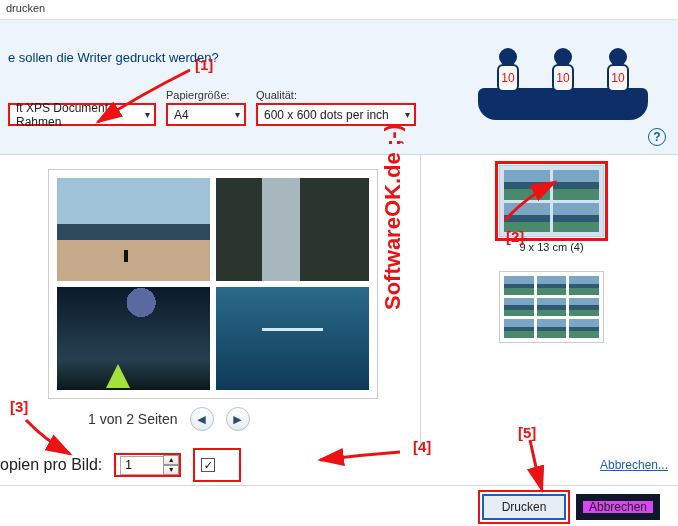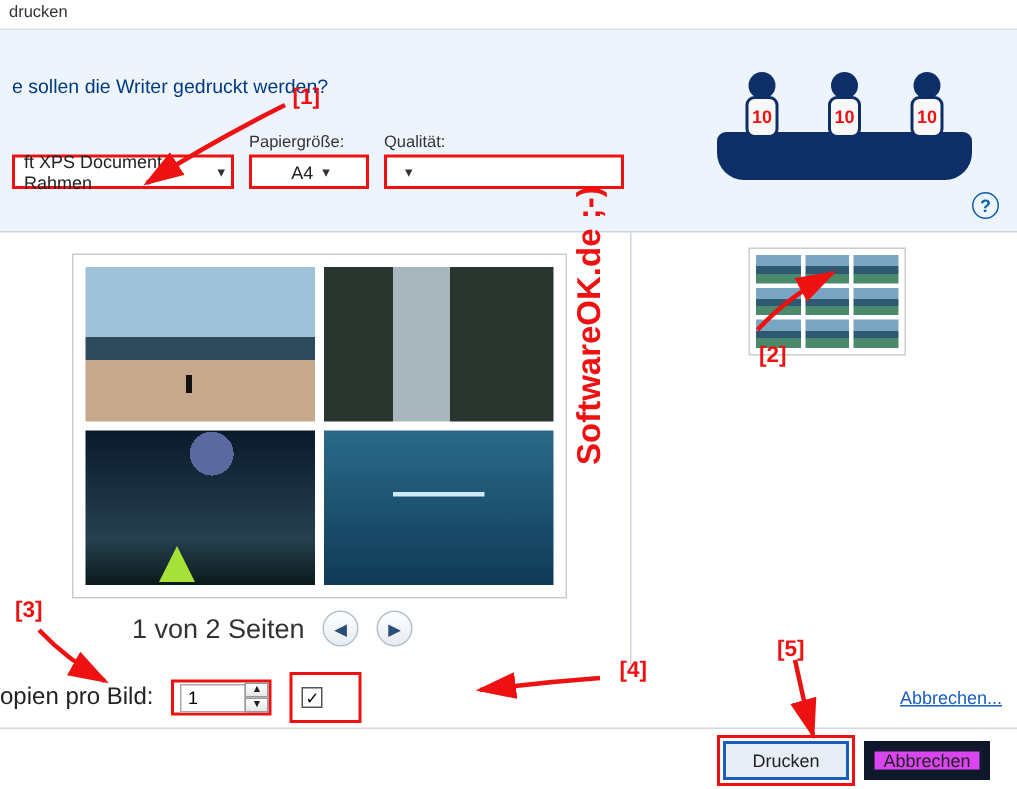--- a/index.html
+++ b/index.html
@@ -93,21 +93,21 @@
   .owlbody {
     width: 22px; height: 28px;
     background: #f8f8f8;
     border: 2px solid #0d2e66;
     border-radius: 6px;
     margin: -2px auto 0 auto;
     display: flex;
     align-items: center;
     justify-content: center;
   }
-  .owlnum { color: #e11; font-weight: bold; font-size: 12px; }
+  .owlnum { color: #e11; font-weight: normal; font-size: 12px; }
   .owl1 { left: 10px; }
   .owl2 { left: 65px; }
   .owl3 { left: 120px; }
 
   .main-area {
     display: flex;
     height: 290px;
   }
   .preview-pane {
     width: 420px;
@@ -134,21 +134,21 @@
   .t4 { background: linear-gradient(#2a6a8a, #0f3a56); }
   .t4::after { content:""; position:absolute; left:30%; top:40%; width:40%; height:3px; background:#d0e8f5; }
 
   .pager {
     display: flex;
     align-items: center;
     gap: 12px;
     margin-top: 8px;
     margin-left: 40px;
   }
-  .pager-txt { color: #333; font-size: 18px; }
+  .pager-txt { color: #333; font-size: 14px; }
   .nav-btn {
     width: 24px; height: 24px;
     border: 1px solid #b5c0cc;
     border-radius: 50%;
     background: linear-gradient(#fff, #e6ecf2);
     display: flex; align-items: center; justify-content: center;
     font-size: 11px; color: #2a4d78;
   }
 
   .layouts-pane {
@@ -278,28 +278,29 @@
 
   <div class="controls-row">
     <div class="ctrl-group">
       <div class="selectbox" style="width:148px;">
         <span>ft XPS Document Rahmen</span>
         <span class="chev">▾</span>
       </div>
     </div>
     <div class="ctrl-group">
       <label>Papiergröße:</label>
-      <div class="selectbox" style="width:80px;justify-content:center;">
+      <div class="selectbox" style="width:80px;">
         <span>A4</span>
         <span class="chev">▾</span>
       </div>
     </div>
     <div class="ctrl-group">
       <label>Qualität:</label>
       <div class="selectbox" style="width:160px;">
+        <span>600 x 600 dots per inch</span>
         <span class="chev">▾</span>
       </div>
     </div>
   </div>
 
   <div class="owlwrap">
     <div class="bench"></div>
     <div class="owlfig owl1">
         <div class="owlhead"></div>
         <div class="owlbody">
@@ -332,20 +333,29 @@
       <div class="thumb t4"></div>
     </div>
     <div class="pager">
       <span class="pager-txt">1 von 2 Seiten</span>
       <div class="nav-btn">◀</div>
       <div class="nav-btn">▶</div>
     </div>
   </div>
 
   <div class="layouts-pane">
+    <div class="layout-item">
+      <div class="layout-thumb sel g4">
+        <div class="mini"></div>
+          <div class="mini"></div>
+          <div class="mini"></div>
+          <div class="mini"></div>
+      </div>
+      <div class="layout-label">9 x 13 cm (4)</div>
+    </div>
     <div class="layout-item">
       <div class="layout-thumb g9">
         <div class="mini"></div>
           <div class="mini"></div>
           <div class="mini"></div>
         <div class="mini"></div>
           <div class="mini"></div>
           <div class="mini"></div>
         <div class="mini"></div>
           <div class="mini"></div>

